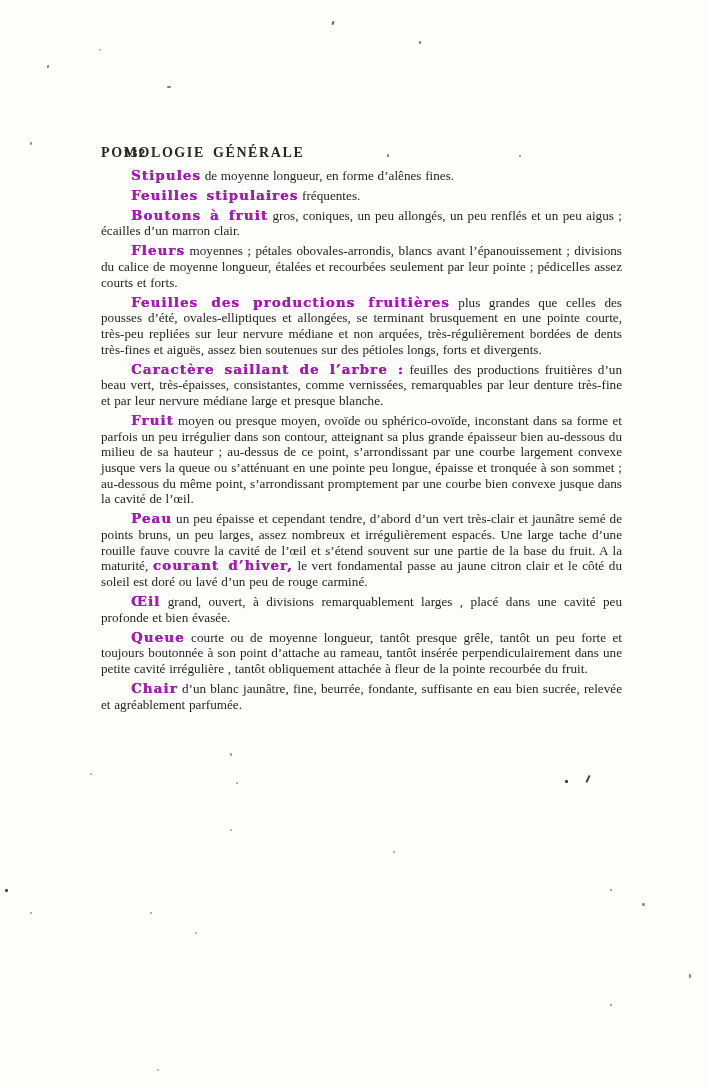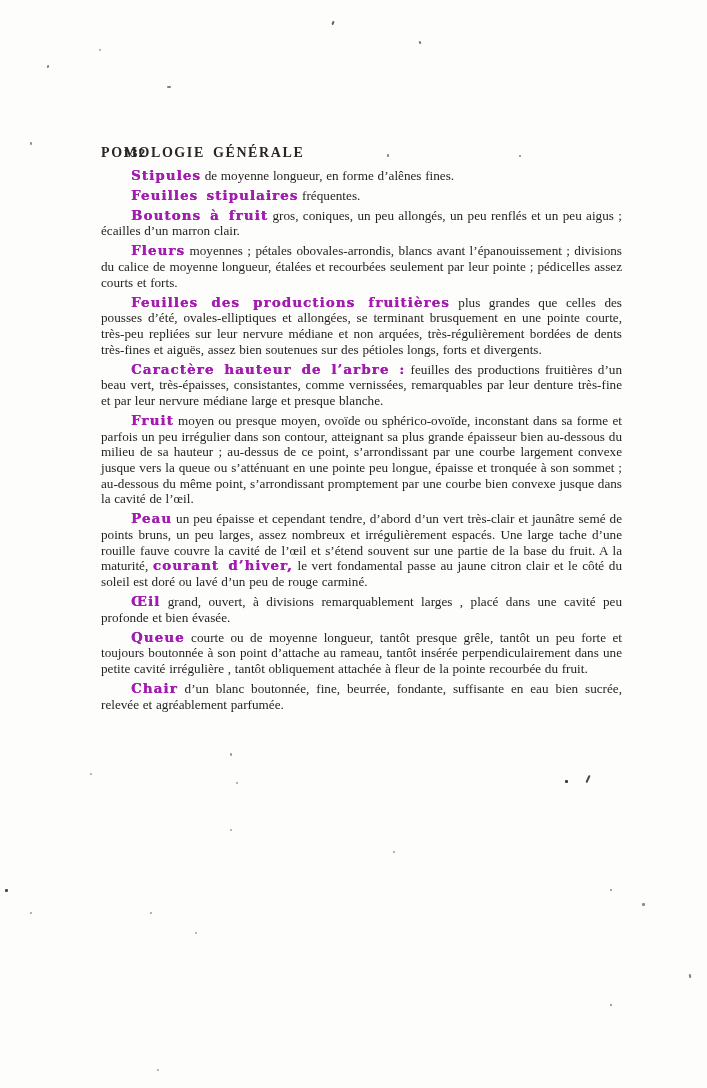--- a/index.html
+++ b/index.html
@@ -84,26 +84,26 @@
     <span class="page-num">132</span>
     <span class="running-title">POMOLOGIE GÉNÉRALE</span>
   </header>
 
   <main class="text-block" id="paragraphs">
       <p class="para"><span class="lead">Stipules</span><span> de moyenne longueur, en forme d’alênes fines.</span></p>
       <p class="para"><span class="lead">Feuilles stipulaires</span><span> fréquentes.</span></p>
       <p class="para"><span class="lead">Boutons à fruit</span><span> gros, coniques, un peu allongés, un peu renflés et un peu aigus ; écailles d’un marron clair.</span></p>
       <p class="para"><span class="lead">Fleurs</span><span> moyennes ; pétales obovales-arrondis, blancs avant l’épanouissement ; divisions du calice de moyenne longueur, étalées et recourbées seulement par leur pointe ; pédicelles assez courts et forts.</span></p>
       <p class="para"><span class="lead">Feuilles des productions fruitières</span><span> plus grandes que celles des pousses d’été, ovales-elliptiques et allongées, se terminant brusquement en une pointe courte, très-peu repliées sur leur nervure médiane et non arquées, très-régulièrement bordées de dents très-fines et aiguës, assez bien soutenues sur des pétioles longs, forts et divergents.</span></p>
-      <p class="para"><span class="lead">Caractère hauteur de l’arbre :</span><span> feuilles des productions fruitières d’un beau vert, très-épaisses, consistantes, comme vernissées, remarquables par leur denture très-fine et par leur nervure médiane large et presque blanche.</span></p>
+      <p class="para"><span class="lead">Caractère saillant de l’arbre :</span><span> feuilles des productions fruitières d’un beau vert, très-épaisses, consistantes, comme vernissées, remarquables par leur denture très-fine et par leur nervure médiane large et presque blanche.</span></p>
       <p class="para"><span class="lead">Fruit</span><span> moyen ou presque moyen, ovoïde ou sphérico-ovoïde, inconstant dans sa forme et parfois un peu irrégulier dans son contour, atteignant sa plus grande épaisseur bien au-dessous du milieu de sa hauteur ; au-dessus de ce point, s’arrondissant par une courbe largement convexe jusque vers la queue ou s’atténuant en une pointe peu longue, épaisse et tronquée à son sommet ; au-dessous du même point, s’arrondissant promptement par une courbe bien convexe jusque dans la cavité de l’œil.</span></p>
       <p class="para"><span class="lead">Peau</span><span> un peu épaisse et cependant tendre, d’abord d’un vert très-clair et jaunâtre semé de points bruns, un peu larges, assez nombreux et irrégulièrement espacés. Une large tache d’une rouille fauve couvre la cavité de l’œil et s’étend souvent sur une partie de la base du fruit. A la maturité, </span><span class="lead">courant d’hiver,</span><span> le vert fondamental passe au jaune citron clair et le côté du soleil est doré ou lavé d’un peu de rouge carminé.</span></p>
       <p class="para"><span class="lead">Œil</span><span> grand, ouvert, à divisions remarquablement larges , placé dans une cavité peu profonde et bien évasée.</span></p>
       <p class="para"><span class="lead">Queue</span><span> courte ou de moyenne longueur, tantôt presque grêle, tantôt un peu forte et toujours boutonnée à son point d’attache au rameau, tantôt insérée perpendiculairement dans une petite cavité irrégulière , tantôt obliquement attachée à fleur de la pointe recourbée du fruit.</span></p>
-      <p class="para"><span class="lead">Chair</span><span> d’un blanc boutonnée, fine, beurrée, fondante, suffisante en eau bien sucrée, relevée et agréablement parfumée.</span></p>
+      <p class="para"><span class="lead">Chair</span><span> d’un blanc jaunâtre, fine, beurrée, fondante, suffisante en eau bien sucrée, relevée et agréablement parfumée.</span></p>
     </main>
 
   <div id="specks">
       <div class="speck" style="left: 332px; top: 21px; width: 2px; height: 4px; opacity: 0.7; transform: rotate(20deg);"></div>
       <div class="speck" style="left: 419px; top: 41px; width: 2px; height: 3px; opacity: 0.6; transform: rotate(-30deg);"></div>
       <div class="speck" style="left: 99px; top: 49px; width: 2px; height: 2px; opacity: 0.4; transform: rotate(0deg);"></div>
       <div class="speck" style="left: 47px; top: 65px; width: 2px; height: 3px; opacity: 0.55; transform: rotate(15deg);"></div>
       <div class="speck" style="left: 167px; top: 86px; width: 4px; height: 2px; opacity: 0.55; transform: rotate(0deg);"></div>
       <div class="speck" style="left: 30px; top: 142px; width: 2px; height: 3px; opacity: 0.5; transform: rotate(0deg);"></div>
       <div class="speck" style="left: 387px; top: 154px; width: 2px; height: 3px; opacity: 0.55; transform: rotate(10deg);"></div>

